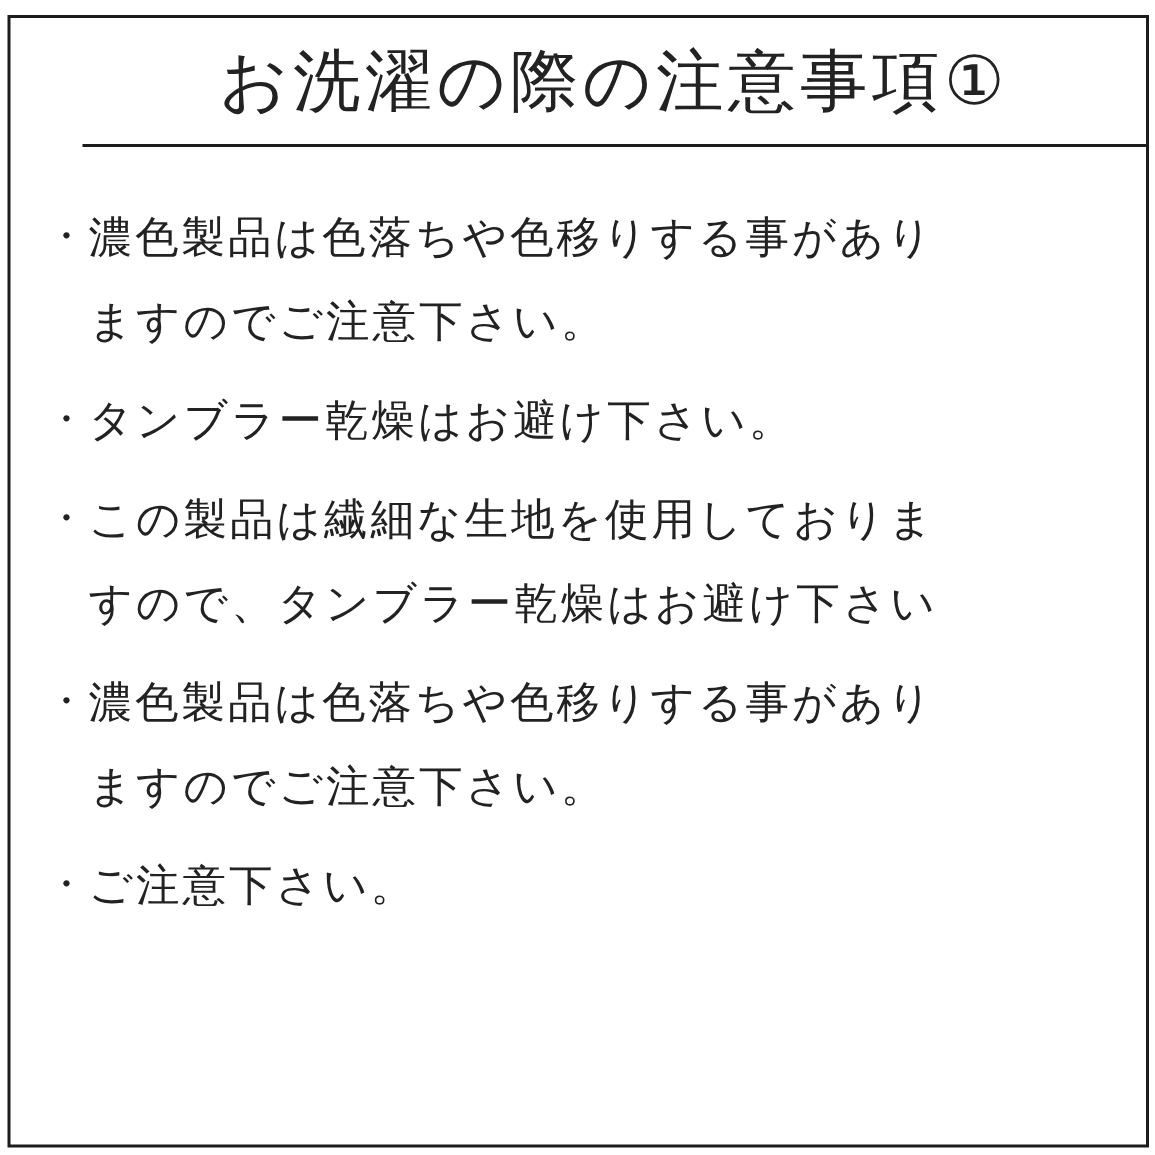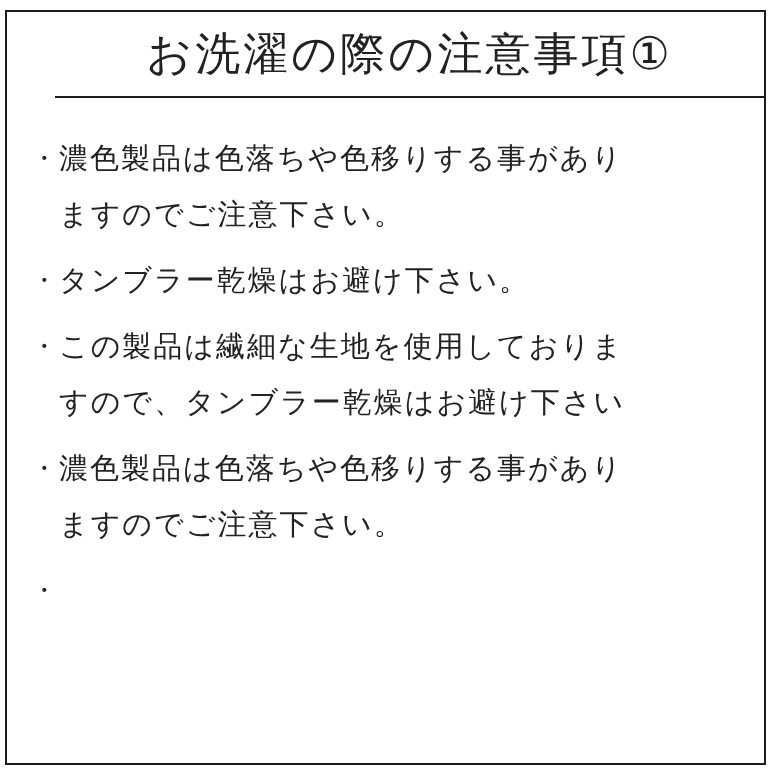--- a/index.html
+++ b/index.html
@@ -114,17 +114,18 @@
       <span class="bullet">・</span>
       <div class="item-lines">
         <div class="line">濃色製品は色落ちや色移りする事があり</div>
         <div class="line">ますのでご注意下さい。</div>
       </div>
     </div>
 
     <div class="notice-item">
       <span class="bullet">・</span>
       <div class="item-lines">
+        <div class="line">ご注意下さい。</div>
       </div>
     </div>
 
   </div>
 </div>
 
 </body></html>

